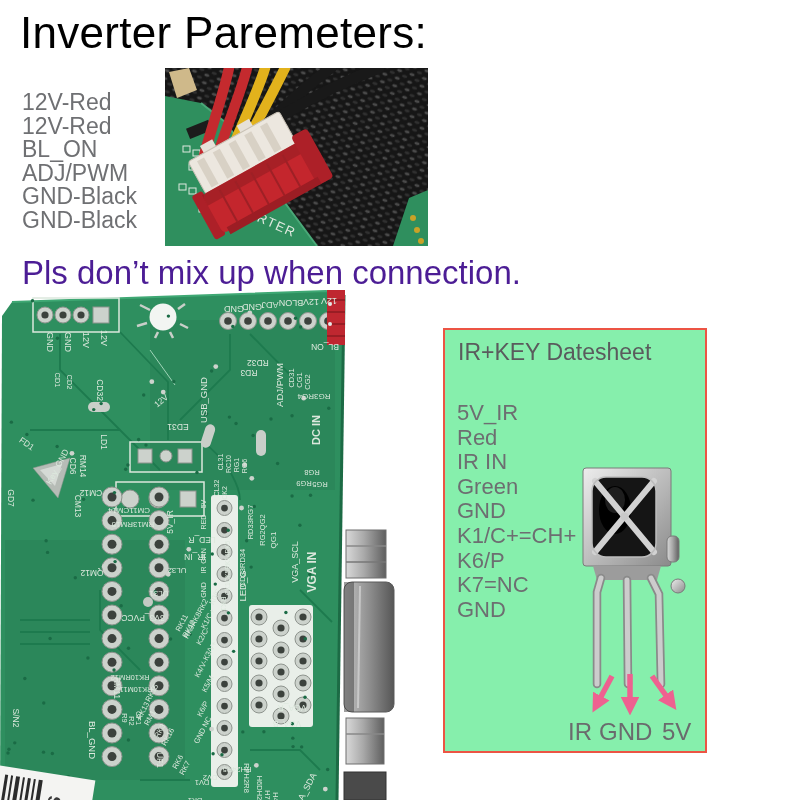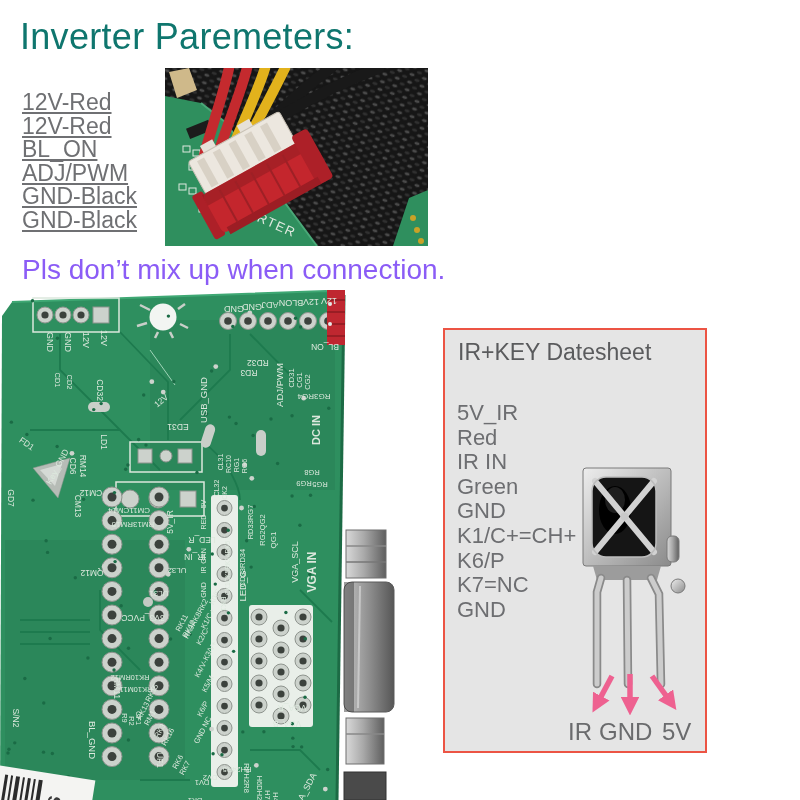--- a/index.html
+++ b/index.html
@@ -7,39 +7,39 @@
     --arrow:#ee6190;
     --board:#2e8f5f;
     --silk:#dce8dd;
   }
   html,body{margin:0;padding:0;}
   body{
     width:800px;height:800px;position:relative;background:#ffffff;
     font-family:"Liberation Sans",sans-serif;overflow:hidden;
   }
   .title{
-    position:absolute;left:20px;top:16px;font-size:36px;font-weight:400;
-    color:#0f766e;letter-spacing:.3px;margin:0;
+    position:absolute;left:20px;top:8px;font-size:44px;font-weight:400;
+    color:#000000;letter-spacing:.3px;margin:0;
   }
   .wire-list{
-    position:absolute;left:22px;top:91px;font-size:23px;color:#6f7073;text-decoration:underline;
+    position:absolute;left:22px;top:91px;font-size:23px;color:#6f7073;
   }
   .wire-list .wire-item{line-height:23.6px;}
   .note{
-    position:absolute;left:22px;top:254px;font-size:28px;color:#8b5cf6;margin:0;
+    position:absolute;left:22px;top:254px;font-size:33px;color:#4c1d95;margin:0;
   }
   .photo-inv{
     position:absolute;left:165px;top:68px;width:263px;height:178px;
   }
   .pcb{
     position:absolute;left:0;top:290px;width:455px;height:510px;
   }
   .ir-box{
     position:absolute;left:443px;top:328px;width:264px;height:425px;
-    border:2px solid var(--accent);box-sizing:border-box;background:#e5e5e5;
+    border:2px solid var(--accent);box-sizing:border-box;background:#86efac;
   }
   .ir-heading{
     position:absolute;left:13px;top:9px;font-size:23px;font-weight:400;
     color:#5a5b5d;margin:0;white-space:nowrap;
   }
   .pin-list{
     position:absolute;left:12px;top:71px;font-size:22px;color:#6d6e71;z-index:1;
   }
   .pin-list .pin-item{line-height:24.6px;white-space:nowrap;}
   .recv-svg{

